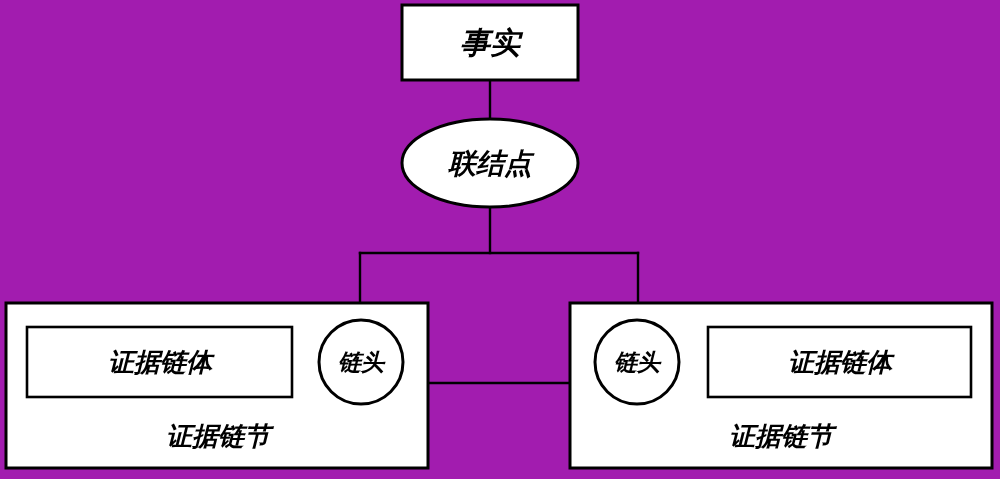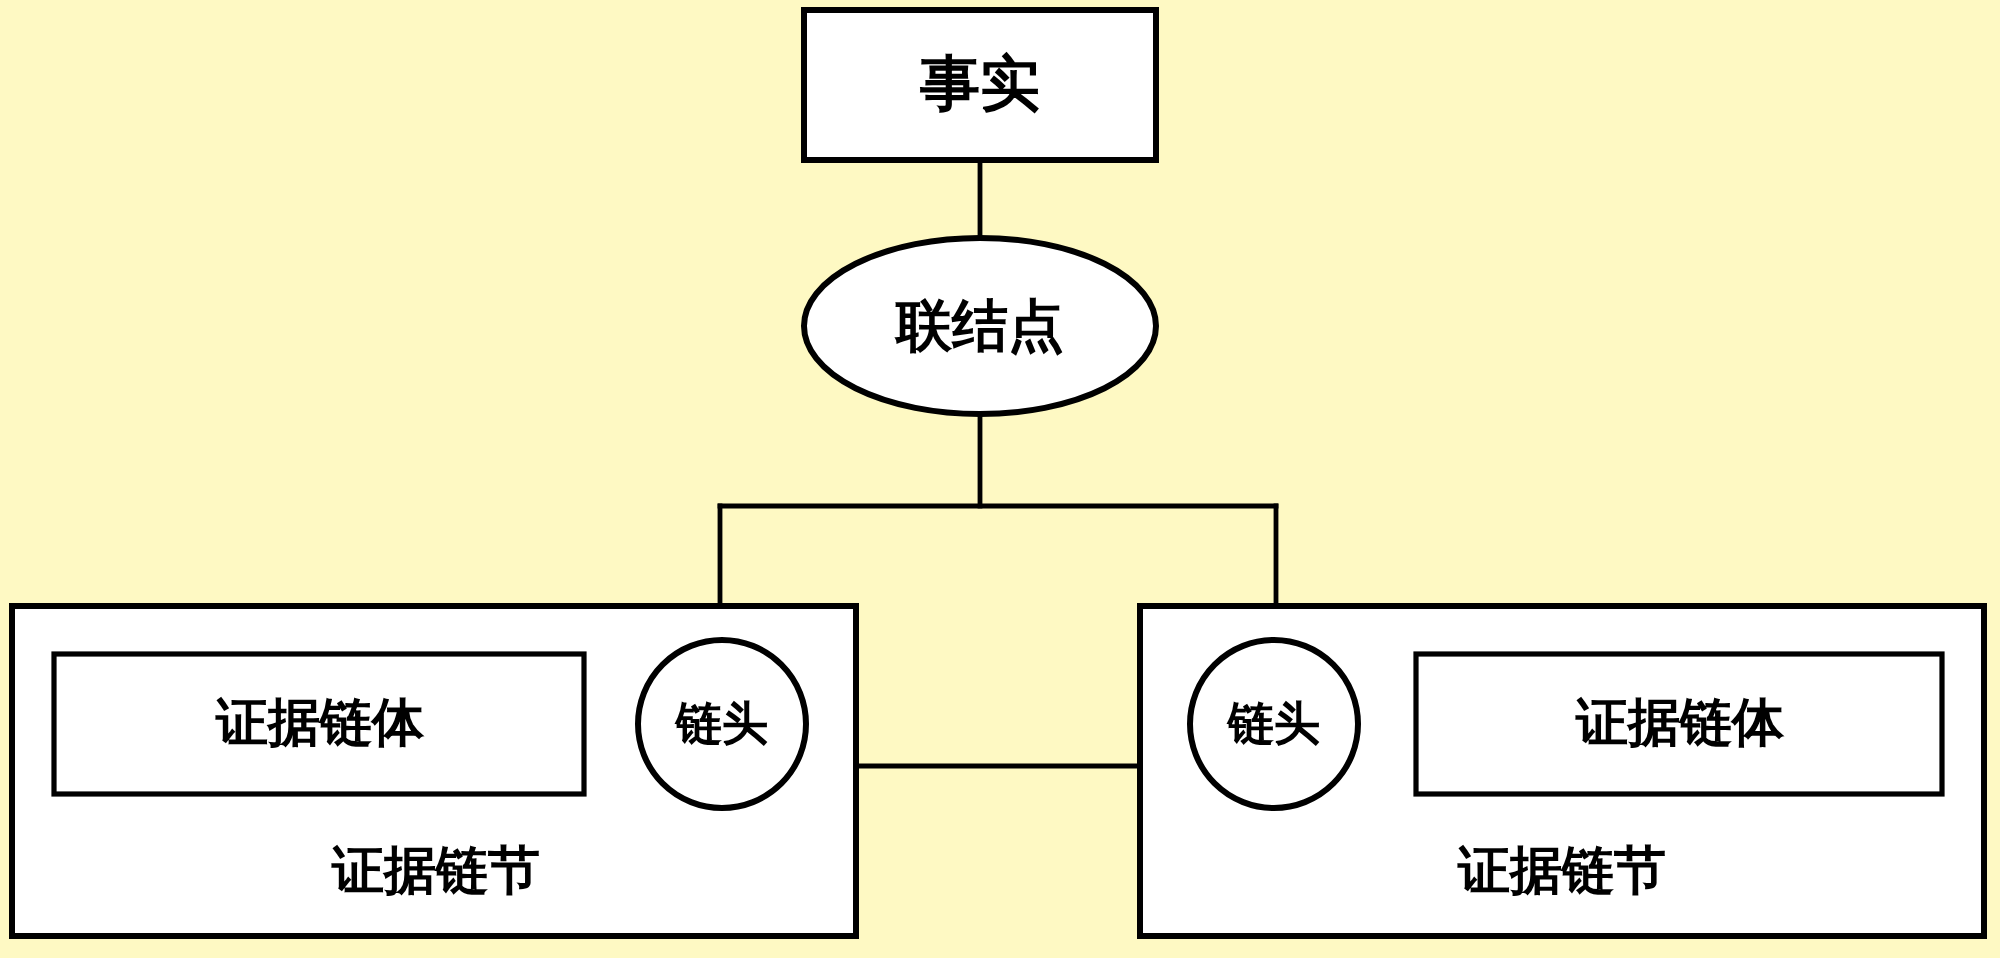--- a/index.html
+++ b/index.html
@@ -8,22 +8,23 @@
     padding: 0;
     background: #ffffff;
   }
   body {
     font-family: "DejaVu Sans", "Liberation Sans", sans-serif;
   }
   #diagram-root {
     position: relative;
     width: 1000px;
     height: 479px;
-    background: #fef9c3;
+    background: #a21caf;
     overflow: hidden;
+    font-style: italic;
   }
   svg.diagram-canvas {
     display: block;
     width: 1000px;
     height: 479px;
   }
   .node-shape {
     fill: #ffffff;
     stroke: #000000;
     stroke-width: 3;

